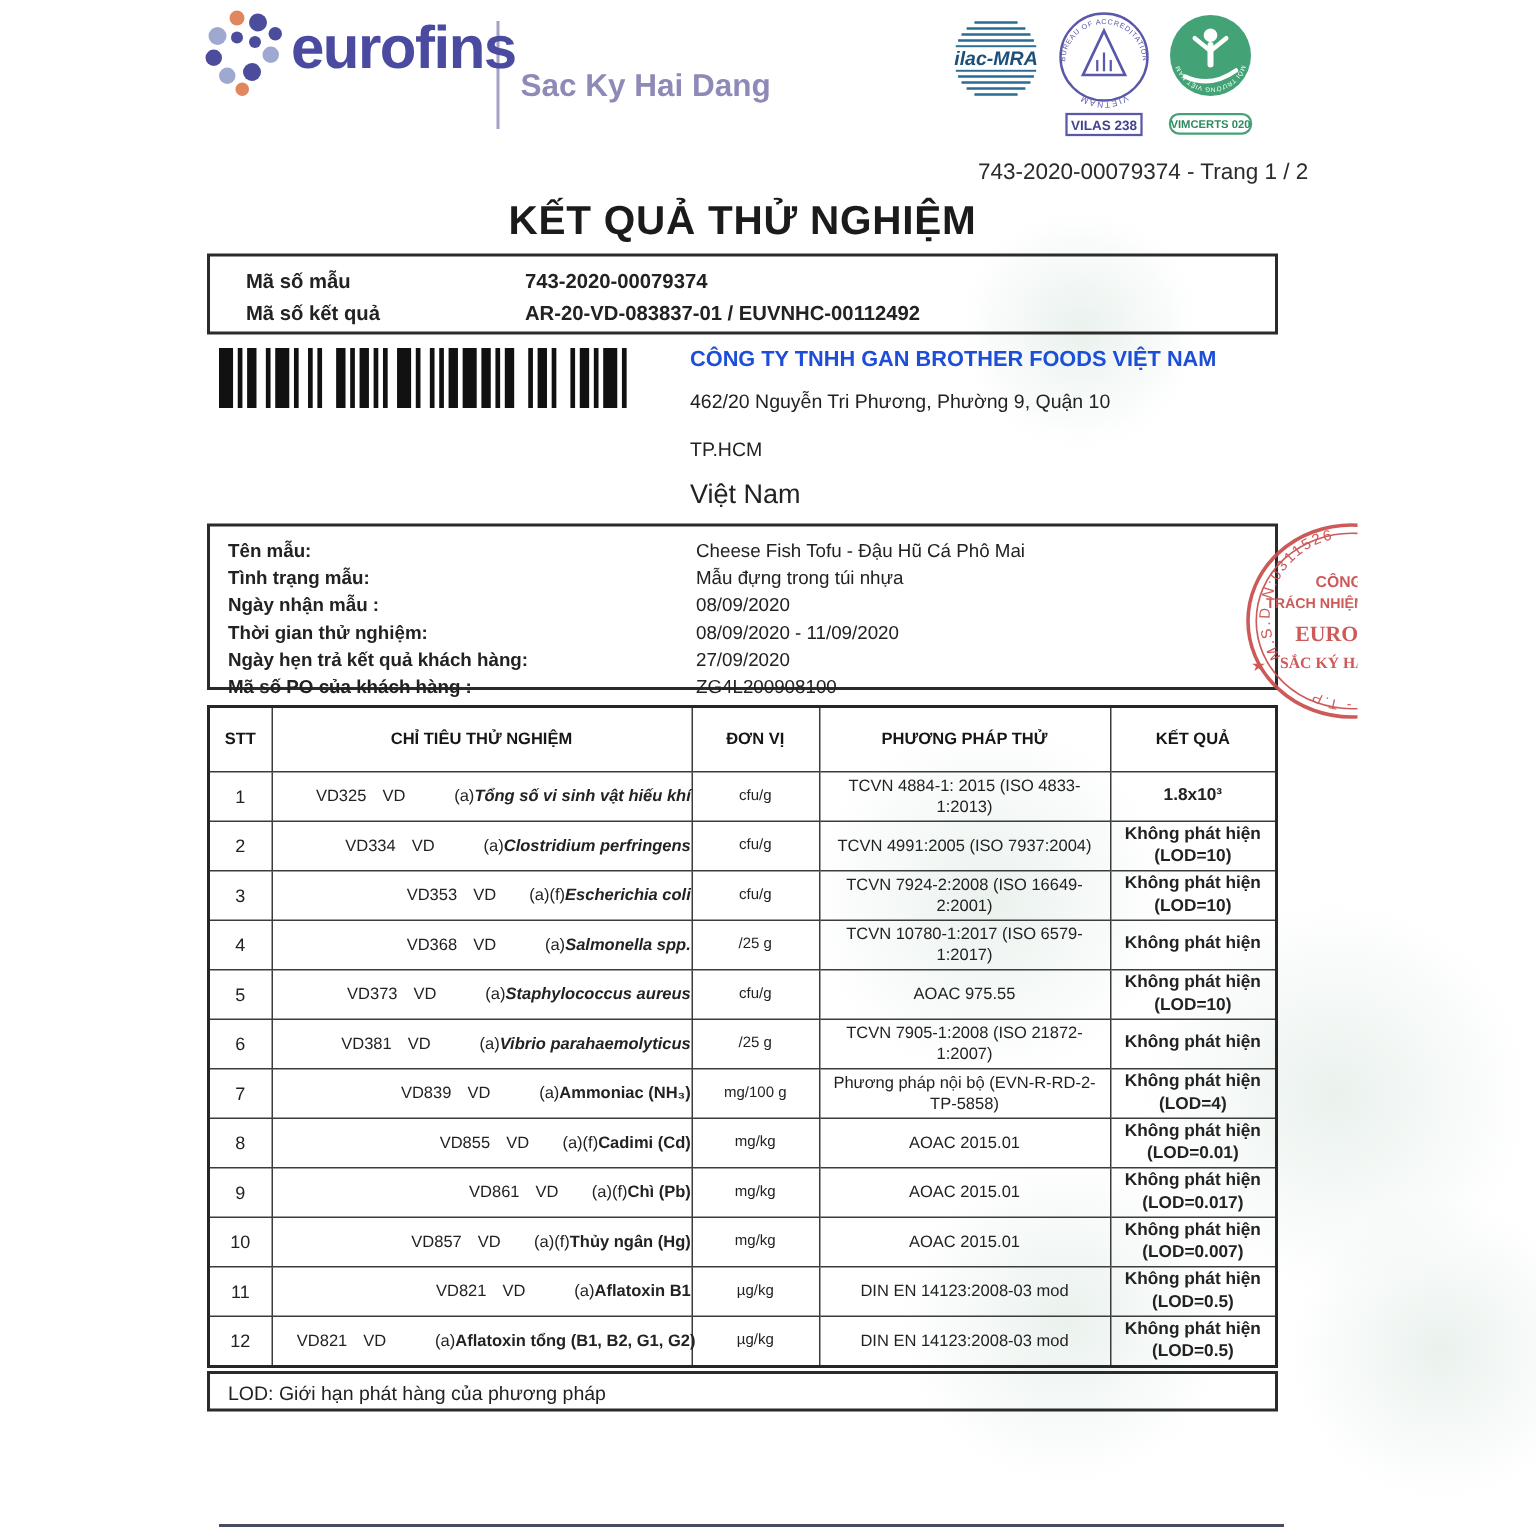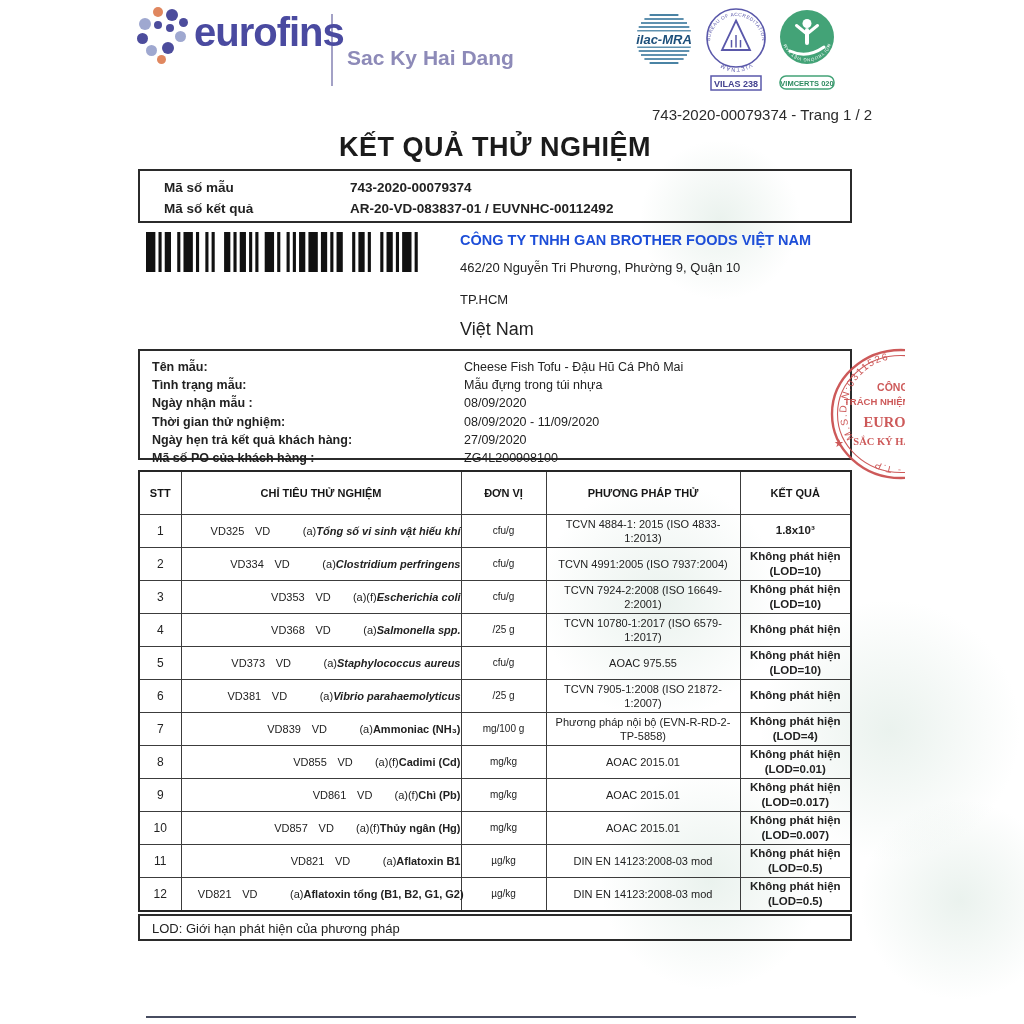--- a/index.html
+++ b/index.html
@@ -381,17 +381,17 @@
           <td class="c-method">DIN EN 14123:2008-03 mod</td>
           <td class="c-result">
             <div>Không phát hiện</div>
             <div>(LOD=0.5)</div>
           </td>
         </tr>
       </tbody>
   </table>
 
   <div class="box" id="lod-box">
-    <span>LOD: Giới hạn phát hiện của phương pháp</span>
+    <span>LOD: Giới hạn phát hàng của phương pháp</span>
   </div>
 
   <div class="bottom-rule"></div>
 </div>
 
 </body></html>

